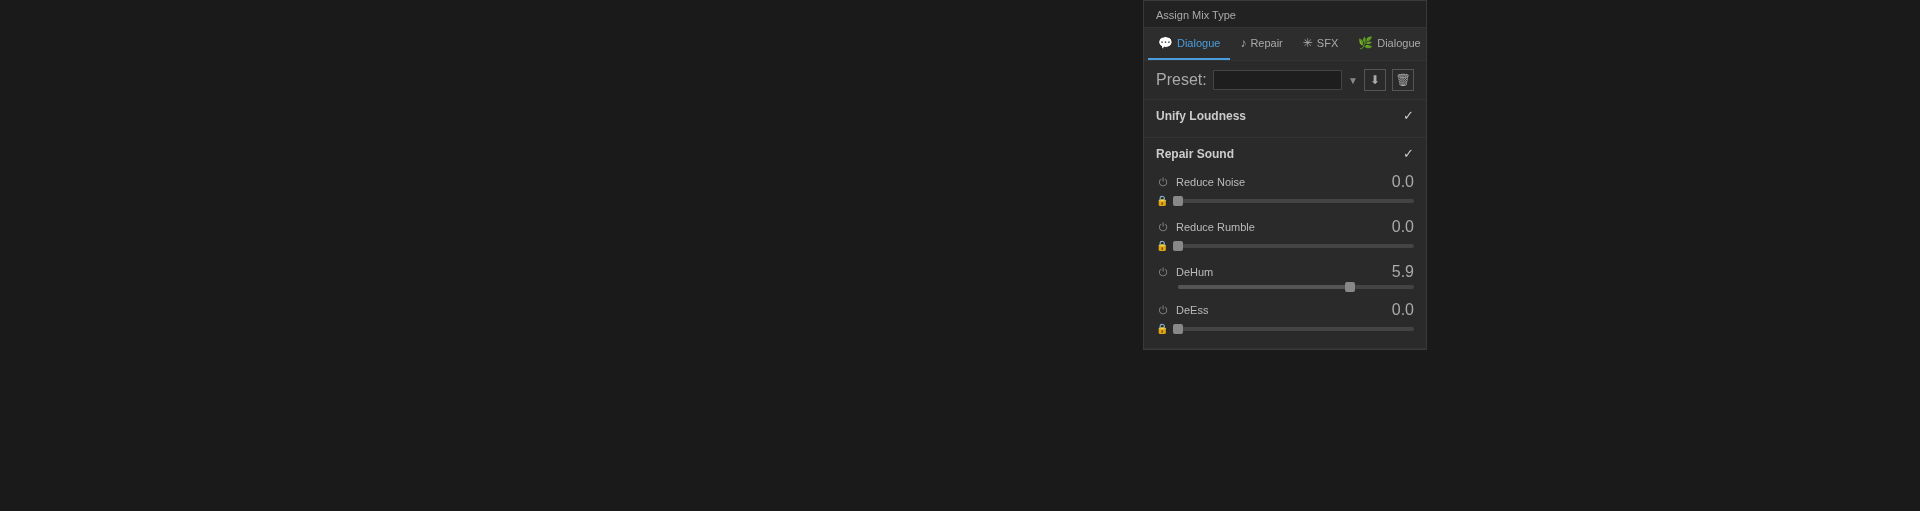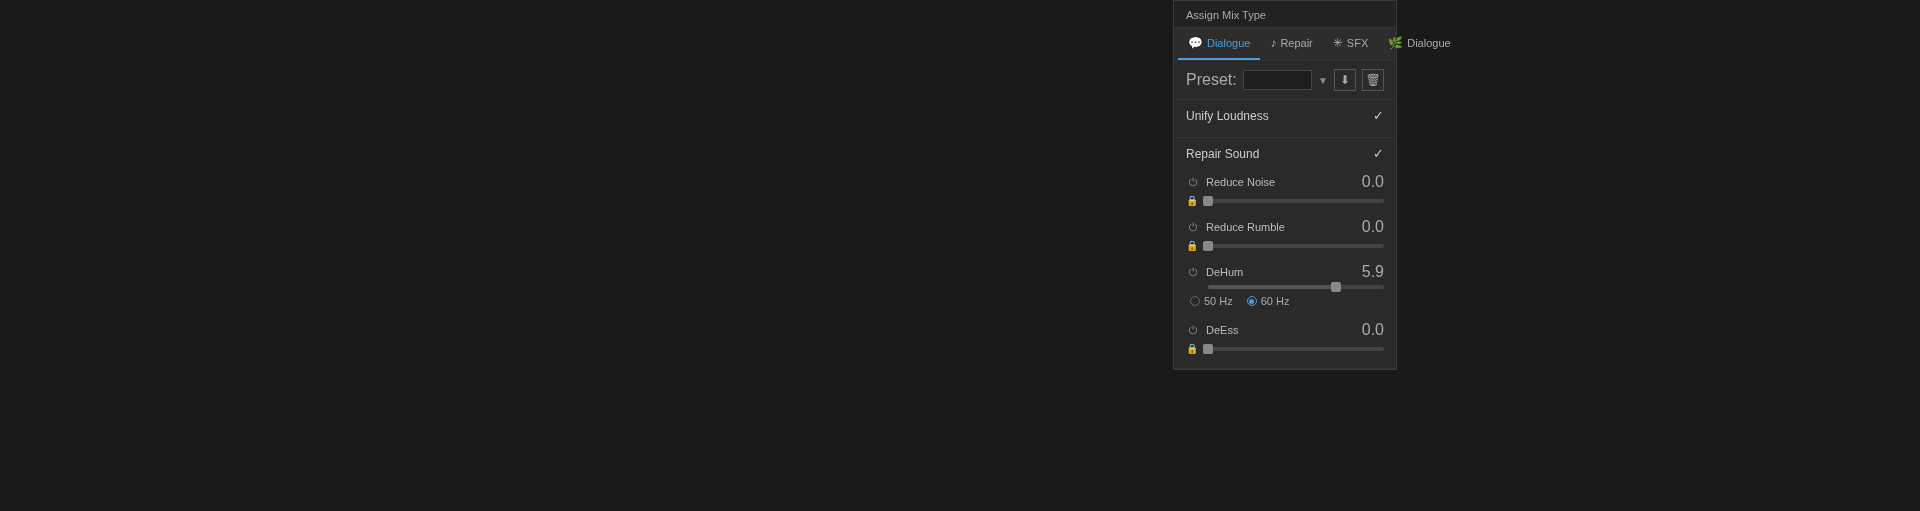--- a/index.html
+++ b/index.html
@@ -9,21 +9,21 @@
       font-size: 12px;
       color: #ccc;
       display: flex;
       justify-content: center;
       align-items: flex-start;
       min-height: 511px;
       padding-top: 0;
     }
 
     .panel {
-      width: 224px;
+      width: 284px;
       background: #2a2a2a;
       border: 1px solid #3a3a3a;
       margin-left: 650px;
       margin-top: 0;
     }
 
     .panel-title {
       font-size: 11px;
       color: #aaa;
       padding: 8px 12px 6px;
@@ -111,21 +111,21 @@
     .section-header {
       display: flex;
       align-items: center;
       justify-content: space-between;
       margin-bottom: 6px;
     }
 
     .section-title {
       font-size: 12px;
       color: #ccc;
-      font-weight: 400;
+      font-weight: 700;
     }
 
     .check-icon {
       color: #ccc;
       font-size: 13px;
     }
 
     .control-group {
       padding: 6px 0;
     }
@@ -325,32 +325,20 @@
         <span class="control-label">DeHum</span>
         <span class="control-value">5.9</span>
       </div>
       <div class="slider-row">
         <span class="slider-lock" style="width:14px;display:inline-block"></span>
         <div class="slider-container">
           <div class="slider-track" style="width: 73%"></div>
           <div class="slider-thumb at-end" style="left: 73%"></div>
         </div>
       </div>
-      <div class="radio-row">
-        <div class="radio-option">
-          <div class="radio-circle"></div>
-          <span>50 Hz</span>
-        </div>
-        <div class="radio-option">
-          <div class="radio-circle selected">
-            <div class="radio-dot"></div>
-          </div>
-          <span>60 Hz</span>
-        </div>
-      </div>
     </div>
 
     <div class="control-group">
       <div class="control-row">
         <span class="power-icon">⏻</span>
         <span class="control-label">DeEss</span>
         <span class="control-value">0.0</span>
       </div>
       <div class="slider-row">
         <span class="slider-lock">🔒</span>

